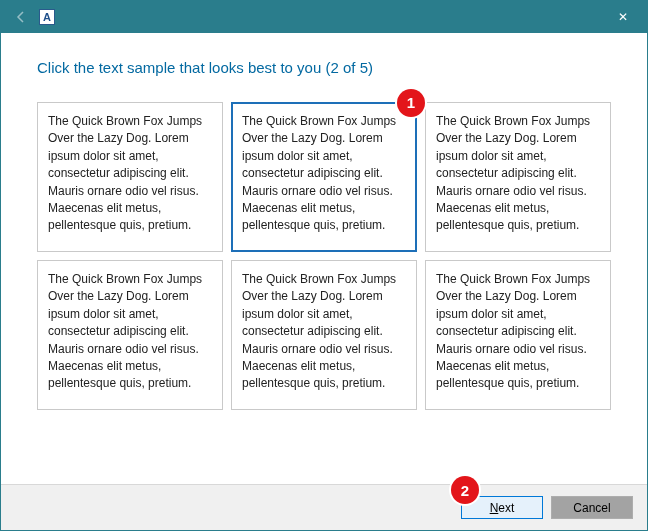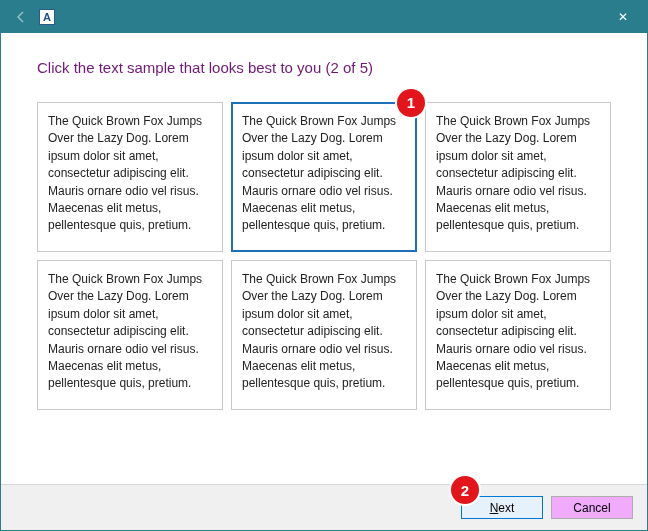--- a/index.html
+++ b/index.html
@@ -13,21 +13,21 @@
   .back-arrow { width: 20px; height: 20px; display:flex; align-items:center; justify-content:center; opacity: .5; margin-right: 8px; }
   .app-icon {
     width: 16px; height: 16px; background: #fff; border:1px solid #2a5a8c;
     display:flex; align-items:center; justify-content:center;
     color:#1e4f8a; font-weight:bold; font-size:11px; margin-right: 8px;
   }
   .title { flex: 0 0 auto; }
   .spacer { flex: 1; }
   .close { width: 40px; height: 28px; display:flex; align-items:center; justify-content:center; margin-right:-4px; }
   .content { flex: 1; padding: 26px 36px 10px 36px; }
-  .heading { color: #701a75; font-size: 15px; font-weight: 400; margin-bottom: 26px; }
+  .heading { color: #0369a1; font-size: 15px; font-weight: 400; margin-bottom: 26px; }
   .grid {
     display: grid;
     grid-template-columns: repeat(3, 1fr);
     gap: 8px;
   }
   .sample {
     border: 1px solid #c9c9c9;
     padding: 10px 10px;
     font-size: 12px;
     line-height: 1.45;
@@ -36,21 +36,21 @@
     min-height: 150px;
   }
   .sample.selected { border: 2px solid #1d6fb8; padding: 9px 9px; }
   .footer {
     height: 46px; border-top: 1px solid #d8d8d8; background:#f0f0f0;
     display:flex; align-items:center; justify-content:flex-end;
     gap: 8px; padding: 0 14px;
   }
   .btn {
     min-width: 82px; height: 23px; font-size: 12px;
-    background: #f0abfc; border: 1px solid #adadad;
+    background: #a3a3a3; border: 1px solid #adadad;
     display:flex; align-items:center; justify-content:center;
     cursor: pointer; padding: 0 10px;
   }
   .btn.primary { border: 1px solid #0078d7; background:#e5f1fb; }
   .btn .ul { text-decoration: underline; }
   .badge {
     position: absolute; width: 28px; height: 28px; border-radius: 50%;
     background: #e3151a; color:#fff; font-weight:700; font-size:15px;
     display:flex; align-items:center; justify-content:center;
     box-shadow: 0 0 0 2px #fff;

